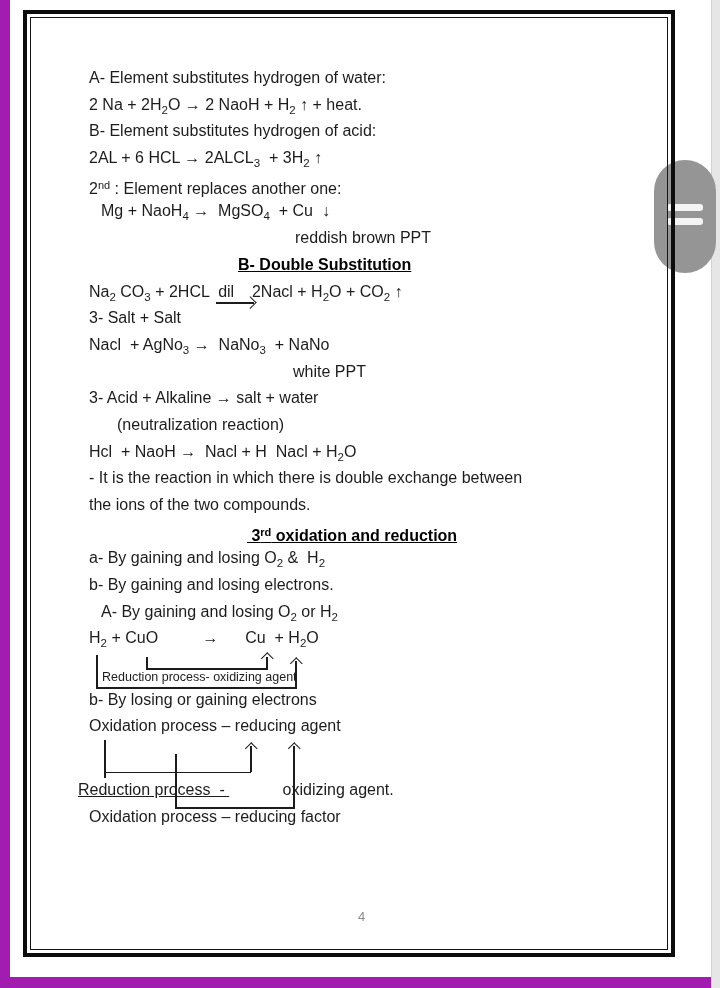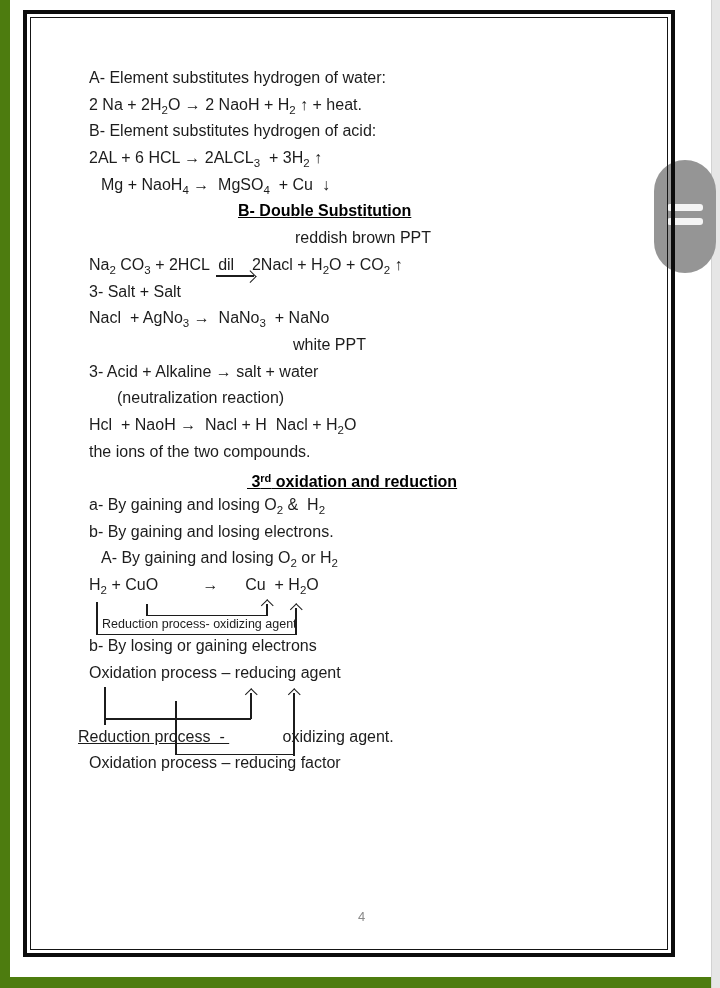--- a/index.html
+++ b/index.html
@@ -36,39 +36,41 @@
   .dgm-nacl{height:36.9px}
   .dl{position:absolute;background:#1c1c1c}
   .chev{position:absolute;width:7.5px;height:7.5px;border-left:1.7px solid #1c1c1c;border-top:1.7px solid #1c1c1c;transform:rotate(45deg)}
   .dgm-label{position:absolute;left:92px;top:18px;font-size:12.5px;white-space:pre;color:#1c1c1c}
 
   .page-number{position:absolute;left:0;top:909px;width:100%;text-align:center;font-size:13px;color:#8a8a8a}
 </style>
 </head>
 <body>
 
-<div class="app" style="background: #4d7c0f;">
+<div class="app" style="background: #a21caf;">
   <div class="scroll-track" style="background: rgb(230, 230, 230);"></div>
 
   <div class="page" style="background: rgb(255, 255, 255);">
     <div class="doc-content" id="doc-lines">
         <div class="line body"><span>A- Element substitutes hydrogen of water:</span></div>
         <div class="line body"><span>2 Na + 2H</span><sub>2</sub><span>O → 2 NaoH + H</span><sub>2</sub><span> ↑ + heat.</span></div>
         <div class="line body"><span>B- Element substitutes hydrogen of acid:</span></div>
         <div class="line body"><span>2AL + 6 HCL → 2ALCL</span><sub>3</sub><span>  + 3H</span><sub>2</sub><span> ↑</span></div>
+        <div class="line body"><span>2</span><sup>nd</sup><span> : Element replaces another one:</span></div>
         <div class="line indent1"><span>Mg + NaoH</span><sub>4</sub><span> →  MgSO</span><sub>4</sub><span>  + Cu  ↓</span></div>
+        <div class="line ppt1"><span>reddish brown PPT</span></div>
         <div class="line head1"><span>B- Double Substitution</span></div>
-        <div class="line ppt1"><span>reddish brown PPT</span></div>
         <div class="line body"><span>Na</span><sub>2</sub><span> CO</span><sub>3</sub><span> + 2HCL  </span><span class="seg-dil">dil</span><span>    2Nacl + H</span><sub>2</sub><span>O + CO</span><sub>2</sub><span> ↑</span></div>
         <div class="line body"><span>3- Salt + Salt</span></div>
         <div class="line body"><span>Nacl  + AgNo</span><sub>3</sub><span> →  NaNo</span><sub>3</sub><span>  + NaNo</span></div>
         <div class="line ppt2"><span>white PPT</span></div>
         <div class="line body"><span>3- Acid + Alkaline → salt + water</span></div>
         <div class="line indent2"><span>(neutralization reaction)</span></div>
         <div class="line body"><span>Hcl  + NaoH →  Nacl + H  Nacl + H</span><sub>2</sub><span>O</span></div>
+        <div class="line body"><span>- It is the reaction in which there is double exchange between</span></div>
         <div class="line body"><span>the ions of the two compounds.</span></div>
         <div class="line head2"><span> 3</span><sup>rd</sup><span> oxidation and reduction</span></div>
         <div class="line body"><span>a- By gaining and losing O</span><sub>2</sub><span> &amp;  H</span><sub>2</sub></div>
         <div class="line body"><span>b- By gaining and losing electrons.</span></div>
         <div class="line indent1"><span>A- By gaining and losing O</span><sub>2</sub><span> or H</span><sub>2</sub></div>
         <div class="line body"><span>H</span><sub>2</sub><span> + CuO          →      Cu  + H</span><sub>2</sub><span>O</span></div>
         <div id="diagram-cuo" class="dgm dgm-cuo">
       <div class="dl" style="left:86px;top:3px;width:1.6px;height:33px"></div>
       <div class="dl" style="left:86px;top:35px;width:201px;height:1.6px"></div>
       <div class="dl" style="left:285px;top:9px;width:1.6px;height:27px"></div>

